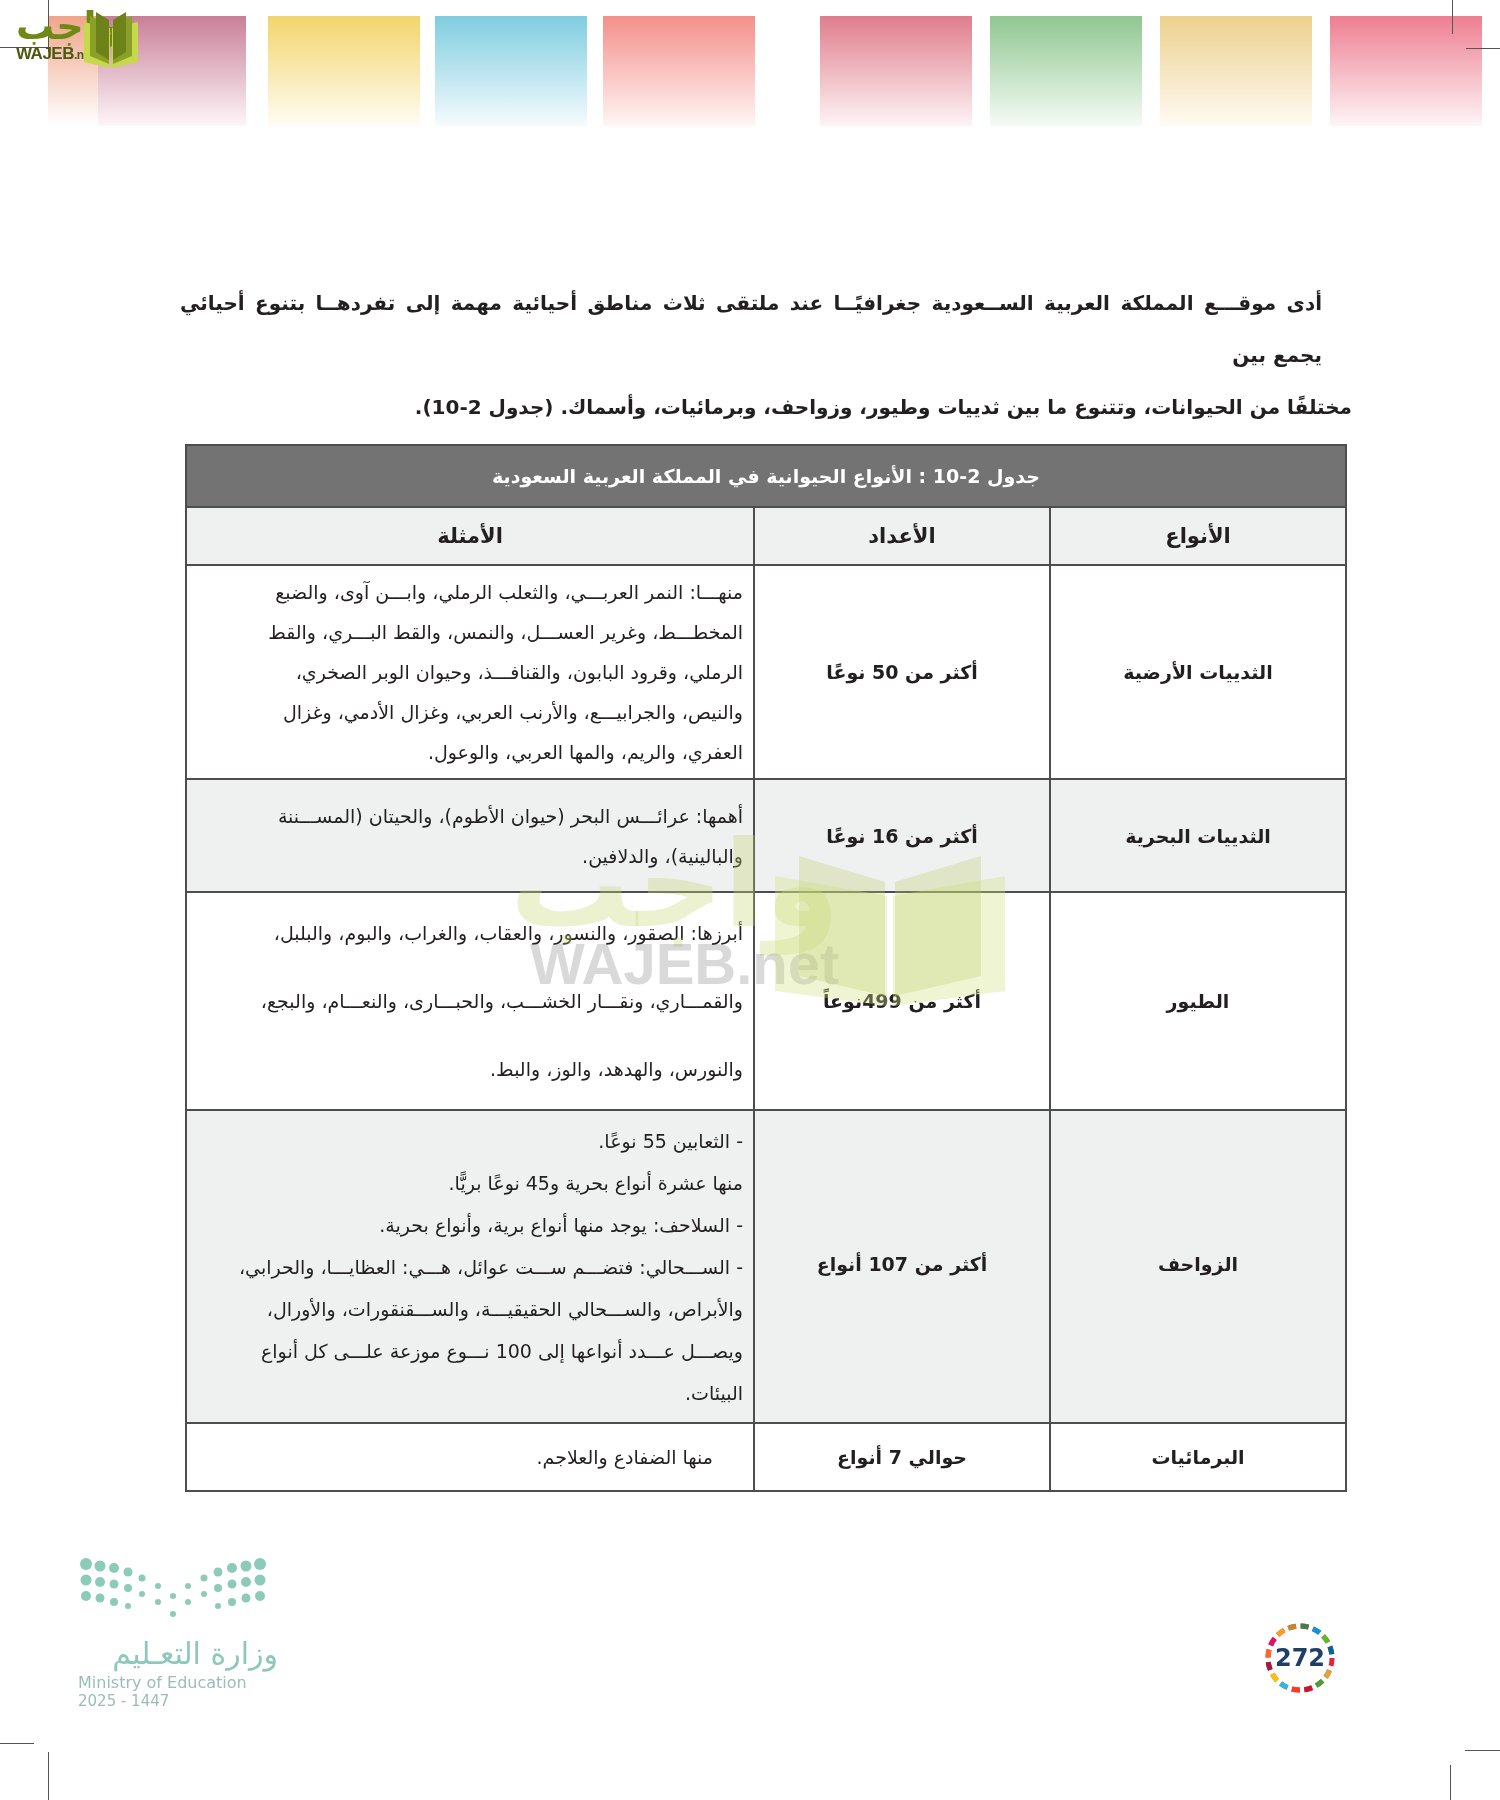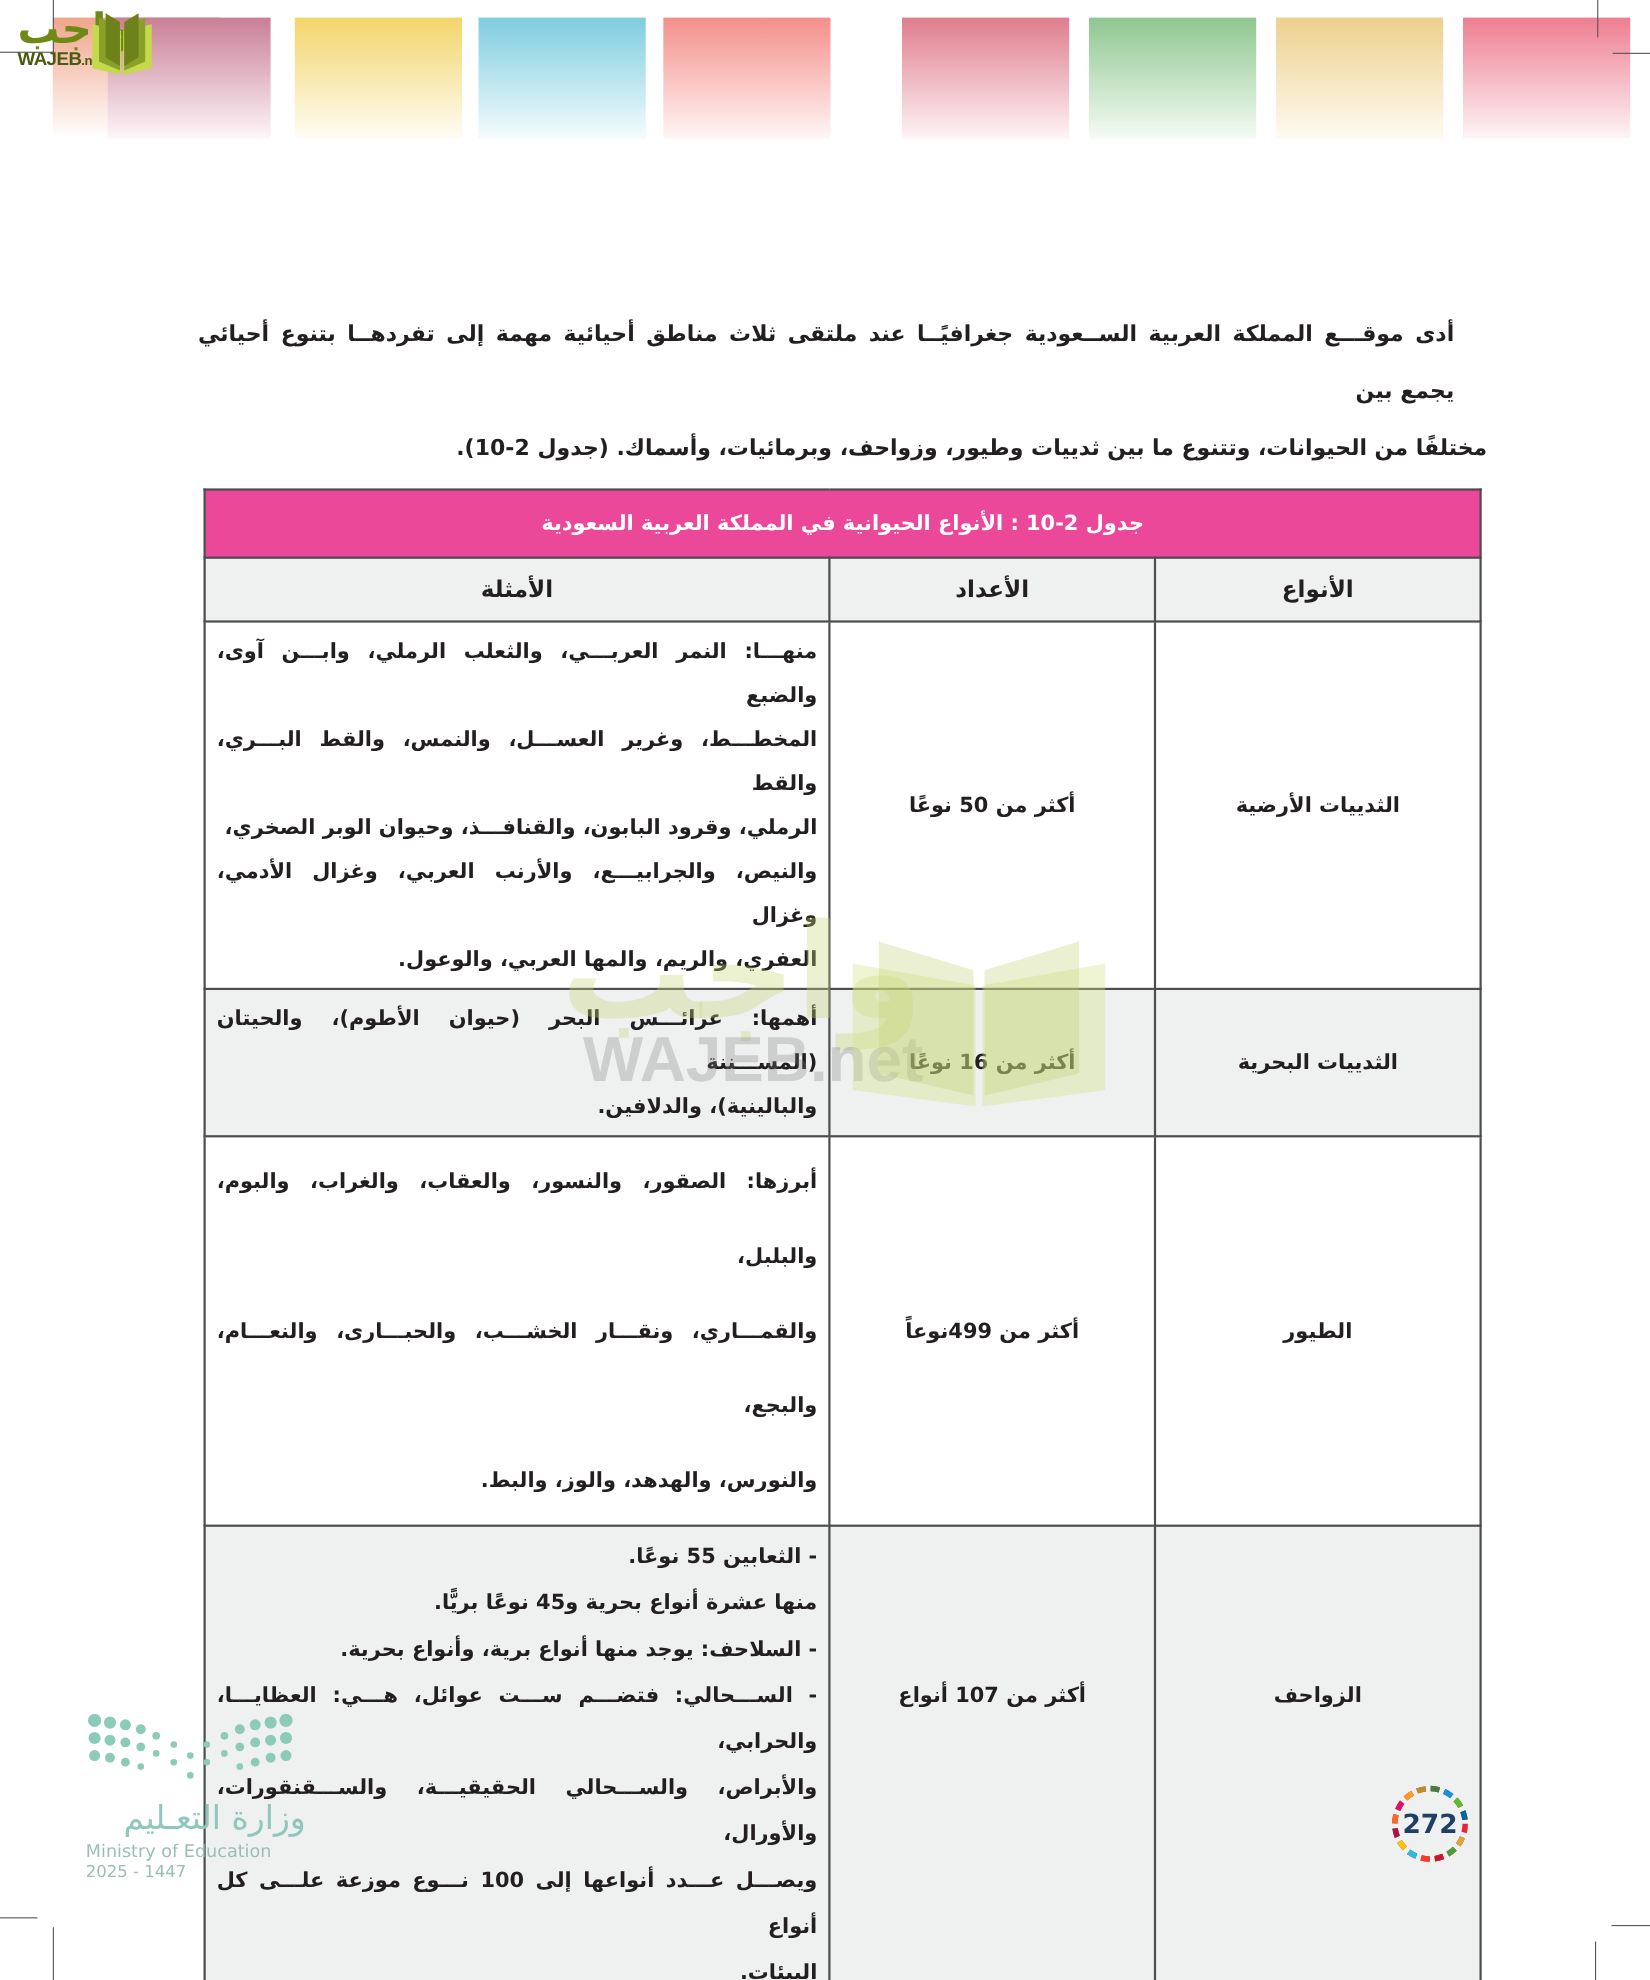--- a/index.html
+++ b/index.html
@@ -44,30 +44,30 @@
     
     .tbl {
       position: absolute; left: 185px; top: 444px;
       width: 1162px;
       border-collapse: collapse;
       direction: rtl;
       font-family: "DejaVu Sans", sans-serif;
     }
     .tbl td, .tbl th { border: 2px solid #4d4d4f; }
     .tbl .cap {
-      background: #ec4899; color: #ffffff;
+      background: #737373; color: #ffffff;
       height: 58px; font-size: 19px; font-weight: bold; text-align: center;
     }
     .tbl .hdr th {
       background: #eff0f0; height: 54px; font-size: 21px; font-weight: bold; color:#231f20;
     }
     .tbl td { font-size: 19px; color: #231f20; vertical-align: middle; }
     .c-type { width: 292px; text-align: center; font-weight: bold; }
     .c-count { width: 292px; text-align: center; font-weight: bold; }
-    .c-ex { text-align: justify; text-align-last: right; padding: 6px 10px 6px 10px; font-weight: bold; line-height: 40px; }
+    .c-ex { text-align: justify; text-align-last: right; padding: 6px 10px 6px 10px; font-weight: normal; line-height: 40px; }
     .row-alt td { background: #eff0f0; }
     .row-wh td { background: #ffffff; }
     .ex-line { display: block; }
 
     
     .wm { position: absolute; pointer-events: none; }
 
     
     .moe { position: absolute; left: 78px; top: 1558px; width: 200px; }
     .moe-dots { width: 190px; height: 70px; }

